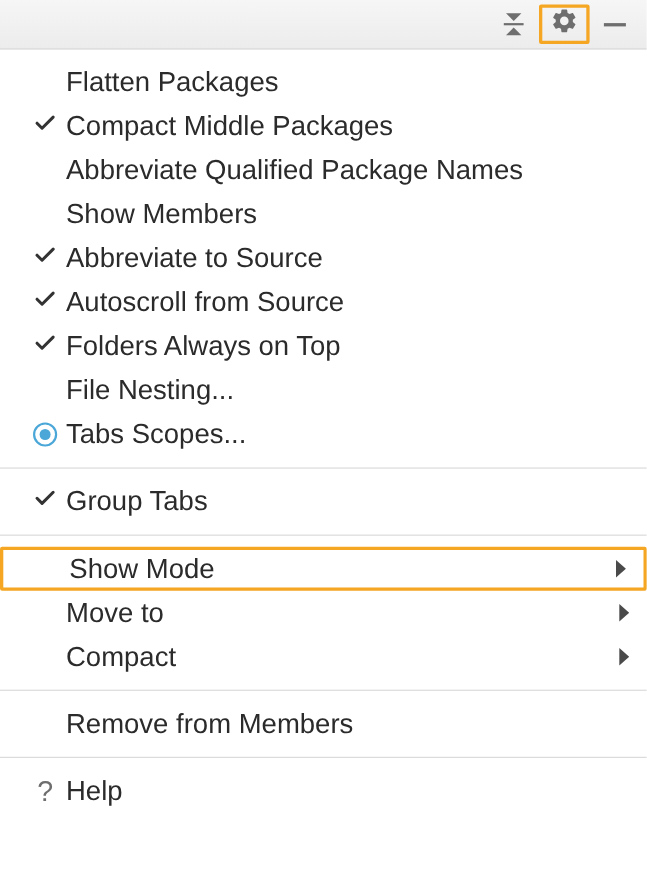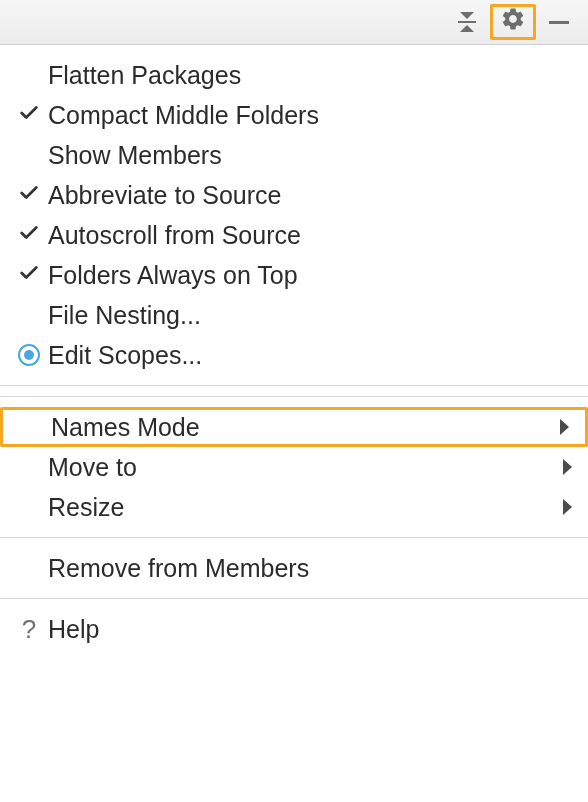--- a/index.html
+++ b/index.html
@@ -72,21 +72,21 @@
       height: 3px;
       background: #6e6e6e;
     }
     .menu {
       padding-top: 10px;
     }
     .menu-item {
       display: flex;
       align-items: center;
       height: 40px;
-      padding-left: 10px;
+      padding-left: 22px;
       padding-right: 16px;
       cursor: pointer;
     }
     .menu-item.highlighted {
       border: 3px solid #f5a623;
       border-radius: 2px;
     }
     .menu-icon {
       width: 38px;
       display: flex;
@@ -165,21 +165,25 @@
   <div class="menu-item">
     <span class="menu-icon"></span>
     <span class="menu-label">Flatten Packages</span>
   </div>
   <div class="menu-item">
     <span class="menu-icon">
       <span class="check-icon"><svg viewBox="0 0 24 24" fill="none" stroke="#333" stroke-width="3" stroke-linecap="round" stroke-linejoin="round">
             <polyline points="20 6 9 17 4 12"></polyline>
           </svg></span>
     </span>
-    <span class="menu-label">Compact Middle Folders</span>
+    <span class="menu-label">Compact Middle Packages</span>
+  </div>
+  <div class="menu-item">
+    <span class="menu-icon"></span>
+    <span class="menu-label">Abbreviate Qualified Package Names</span>
   </div>
   <div class="menu-item">
     <span class="menu-icon"></span>
     <span class="menu-label">Show Members</span>
   </div>
   <div class="menu-item">
     <span class="menu-icon">
       <span class="check-icon"><svg viewBox="0 0 24 24" fill="none" stroke="#333" stroke-width="3" stroke-linecap="round" stroke-linejoin="round">
             <polyline points="20 6 9 17 4 12"></polyline>
           </svg></span>
@@ -205,41 +209,49 @@
   <div class="menu-item">
     <span class="menu-icon"></span>
     <span class="menu-label">File Nesting...</span>
   </div>
   <div class="menu-item">
     <span class="menu-icon">
       <span class="radio-icon">
           <span class="dot"></span>
         </span>
     </span>
-    <span class="menu-label">Edit Scopes...</span>
-  </div>
-
-  <div class="separator"></div>
-
+    <span class="menu-label">Tabs Scopes...</span>
+  </div>
+
+  <div class="separator"></div>
+
+  <div class="menu-item">
+    <span class="menu-icon">
+      <span class="check-icon"><svg viewBox="0 0 24 24" fill="none" stroke="#333" stroke-width="3" stroke-linecap="round" stroke-linejoin="round">
+            <polyline points="20 6 9 17 4 12"></polyline>
+          </svg></span>
+    </span>
+    <span class="menu-label">Group Tabs</span>
+  </div>
 
   <div class="separator"></div>
 
   <div class="menu-item highlighted">
     <span class="menu-icon"></span>
-    <span class="menu-label">Names Mode</span>
+    <span class="menu-label">Show Mode</span>
     <span class="menu-arrow"></span>
   </div>
   <div class="menu-item">
     <span class="menu-icon"></span>
     <span class="menu-label">Move to</span>
     <span class="menu-arrow"></span>
   </div>
   <div class="menu-item">
     <span class="menu-icon"></span>
-    <span class="menu-label">Resize</span>
+    <span class="menu-label">Compact</span>
     <span class="menu-arrow"></span>
   </div>
 
   <div class="separator"></div>
 
   <div class="menu-item">
     <span class="menu-icon"></span>
     <span class="menu-label">Remove from Members</span>
   </div>
 

